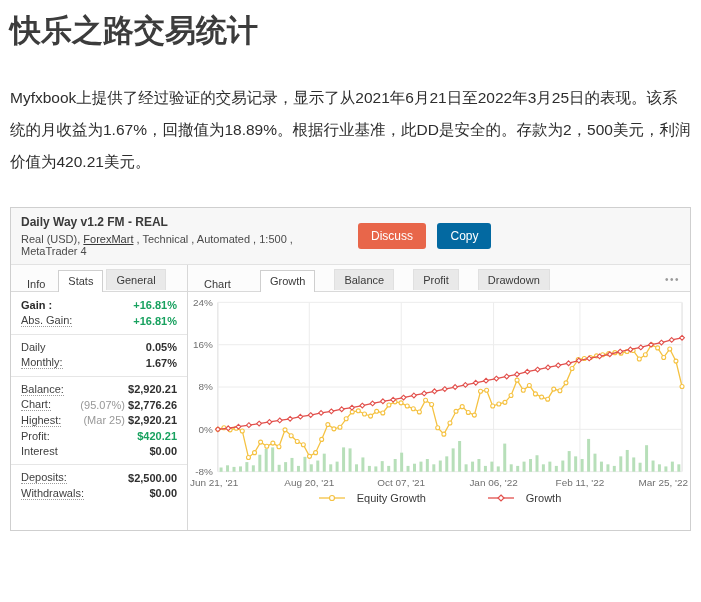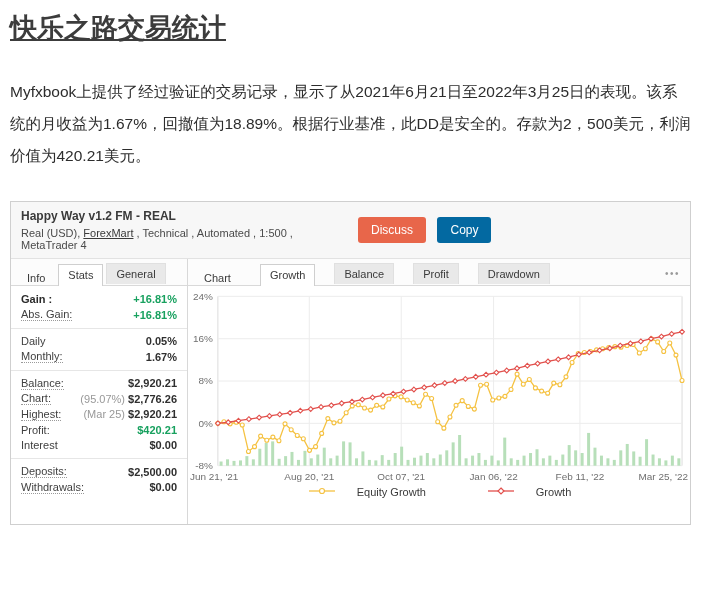--- a/index.html
+++ b/index.html
@@ -1,18 +1,18 @@
 <!DOCTYPE html>
 <html><head>
 <meta charset="utf-8">
 <style>
   html,body{margin:0;padding:0;background:#fff;}
   body{font-family:"Liberation Sans","DejaVu Sans",sans-serif;}
   .page{width:701px;height:602px;overflow:hidden;box-sizing:border-box;padding:2px 10px 0 10px;background:#fff;}
-  h1{font-size:27px;color:#3c3c3c;margin:8px 0 0 0;font-weight:700;text-decoration:underline;}
+  h1{font-size:31px;color:#3c3c3c;margin:8px 0 0 0;font-weight:700;}
   .para{font-size:15.5px;color:#2d2d2d;line-height:2.08;margin:30px 0 0 0;}
   .widget{margin-top:28px;border:1px solid #cfcfcf;background:#fff;}
   .w-header{display:flex;align-items:center;background:#f7f7f7;border-bottom:1px solid #e2e2e2;padding:7px 10px;}
   .w-titles{width:330px;flex:none;}
   .w-title{font-size:12px;font-weight:700;color:#3a3a3a;}
   .w-sub{font-size:11px;color:#4a4a4a;margin-top:4px;}
   .w-link{color:#3a3a3a;text-decoration:underline;cursor:pointer;}
   .w-verify{flex:1;font-size:11px;color:#3a3a3a;line-height:1.7;}
   .check{color:#3fa33f;font-weight:700;margin-right:5px;}
   .info-i{display:inline-block;width:11px;height:11px;border-radius:50%;background:#b5b5b5;color:#fff;font-size:8px;line-height:11px;text-align:center;margin-left:5px;font-style:italic;font-family:"Liberation Serif",serif;vertical-align:-1px;}
@@ -33,33 +33,33 @@
   .srow{display:flex;justify-content:space-between;align-items:center;padding:0 10px;height:15.5px;font-size:11px;}
   .lbl{color:#3f3f3f;}
   .lbl.bold{font-weight:700;color:#2a2a2a;}
   .lbl.dotted{border-bottom:1px dotted #9a9a9a;line-height:12px;}
   .val{color:#2f2f2f;font-weight:700;}
   .val.green{color:#18a15f;}
   .muted{color:#989898;font-weight:400;}
   .sdiv{border-top:1px solid #e6e6e6;margin:5px 0;}
   #chart{display:block;width:100%;height:196px;margin-top:2px;}
   .legend{display:flex;justify-content:center;gap:60px;font-size:11px;color:#3a3a3a;padding:2px 0 26px 0;}
-  .legend-item{display:flex;gap:20px;cursor:pointer;}
+  .legend-item{display:flex;align-items:center;gap:10px;cursor:pointer;}
 </style>
 </head>
 <body>
 
 <div class="page">
   <h1>快乐之路交易统计</h1>
   <p class="para">Myfxbook上提供了经过验证的交易记录，显示了从2021年6月21日至2022年3月25日的表现。该系统的月收益为1.67%，回撤值为18.89%。根据行业基准，此DD是安全的。存款为2，500美元，利润价值为420.21美元。</p>
 
   <div class="widget">
     <div class="w-header">
       <div class="w-titles">
-        <div class="w-title">Happy Way v1.2 FM - REAL</div>
+        <div class="w-title">Daily Way v1.2 FM - REAL</div>
         <div class="w-sub"><span>Real (USD), </span><a class="w-link">ForexMart</a><span> , Technical , Automated , 1:500 , MetaTrader 4</span></div>
       </div>
       <div class="w-btns">
         <button class="btn btn-discuss">Discuss</button>
         <button class="btn btn-copy">Copy</button>
       </div>
     </div>
     <div class="w-body">
       <div class="panel-left">
         <div class="tabbar">

